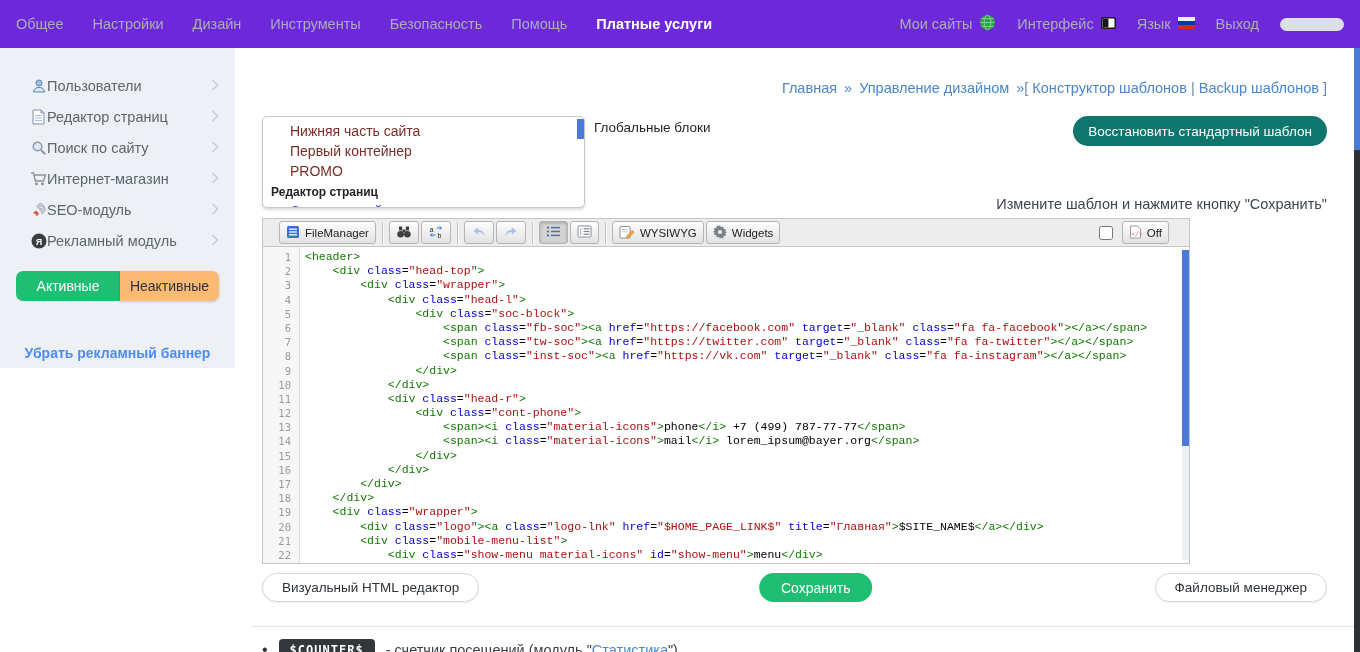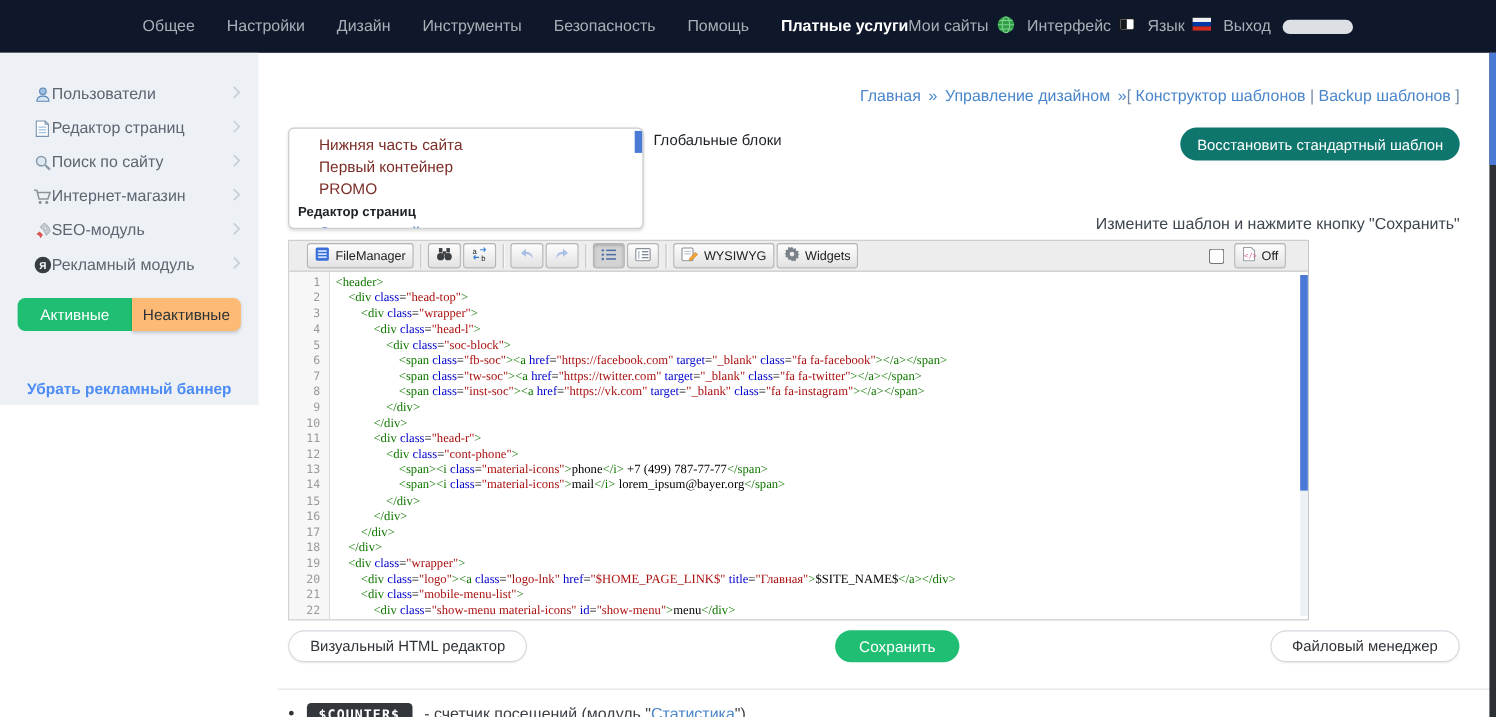--- a/index.html
+++ b/index.html
@@ -1,24 +1,24 @@
 <!DOCTYPE html>
 <html><head>
 <meta charset="utf-8">
 <style>
   *{margin:0;padding:0;box-sizing:border-box}
   html,body{width:1360px;height:652px;overflow:hidden}
   body{font-family:"Liberation Sans",sans-serif;background:#fff;position:relative}
 
   
-  .topbar{height:48px;background:#0f172a;display:flex;align-items:center;justify-content:center;padding:0 16px}
+  .topbar{height:48px;background:#6d28d9;display:flex;align-items:center;justify-content:space-between;padding:0 16px}
   .nav-left{display:flex;align-items:center;gap:29px}
   .nav-item{color:#a9afb7;font-size:14.5px;cursor:pointer;white-space:nowrap}
   .nav-item.paid{color:#fff;font-weight:bold}
-  .nav-right{display:flex;align-items:center;gap:11px}
+  .nav-right{display:flex;align-items:center;gap:21px}
   .witem{display:flex;align-items:center;gap:7px;color:#a9afb7;font-size:14.5px;cursor:pointer;white-space:nowrap}
   .placeholder-box{width:64px;height:13px;background:#dce0e5;border-radius:7px}
 
   
   .page{display:flex;height:604px;position:relative}
   .sidebar{width:235px;height:320px;background:#edf1f6;padding-top:22px;flex-shrink:0}
   .side-item{display:flex;align-items:center;height:31px;padding:0 16px 0 30px;color:#5d6570;font-size:14.5px;cursor:pointer}
   .side-item .lbl{flex:1;}
   .side-icon{width:17px;display:flex;justify-content:center}
   .toggle-row{display:flex;margin:15px 16px 0 16px;height:30px}
@@ -53,21 +53,21 @@
   .editor{width:928px;border:1px solid #c6c6c6;background:#fff}
   .ed-toolbar{height:28px;background:#ededed;border-bottom:1px solid #c6c6c6;display:flex;align-items:center;padding:0 16px;gap:2px}
   .tb-btn{height:23px;display:flex;align-items:center;gap:5px;padding:0 6px;border:1px solid #b5b5b5;border-radius:3px;background:linear-gradient(#fdfdfd,#e2e2e2);font-size:11.5px;color:#222;cursor:pointer;white-space:nowrap}
   .tb-btn.active{background:#d3d3d3;box-shadow:inset 0 1px 3px rgba(0,0,0,.25)}
   .tb-sep{width:1px;height:22px;background:#c2c2c2;margin:0 4px;box-shadow:1px 0 0 #fafafa}
   .tb-right{margin-left:auto;display:flex;align-items:center;gap:9px;padding-right:4px}
   .tb-check{width:14px;height:14px;cursor:pointer}
   .ed-body{display:flex;height:316px;position:relative;overflow:hidden}
   .gutter{width:37px;background:#f7f7f7;border-right:1px solid #ddd;padding-top:3px;flex-shrink:0}
   .gutter .ln{height:14.2px;line-height:14.2px;font-family:"DejaVu Sans Mono",monospace;font-size:10.5px;color:#9a9a9a;text-align:right;padding-right:8px}
-  .code{flex:1;padding:3px 0 0 5px;overflow:hidden;font-family:Liberation Serif, serif;font-size:11.5px;line-height:14.2px;color:#000;cursor:text}
+  .code{flex:1;padding:3px 0 0 5px;overflow:hidden;font-family:Liberation Mono, monospace;font-size:11.5px;line-height:14.2px;color:#000;cursor:text}
   .code .cl{white-space:pre;height:14.2px;tab-size:4;-moz-tab-size:4}
   .tk-tag{color:#117700}.tk-attr{color:#0000cc}.tk-str{color:#aa1111}
   .ed-vscroll{position:absolute;right:0;top:3px;width:7px;height:310px;background:#eef1f4;cursor:pointer}
   .ed-thumb{position:absolute;top:0;left:0;width:7px;height:196px;background:#4a79d6}
 
   
   .actions-row{margin-top:9px;display:flex;align-items:center;position:relative;height:29px}
   .btn-white{height:29px;padding:0 19px;background:#fff;border:1px solid #d4d8dd;border-radius:16px;font-size:13.5px;color:#2e3338;cursor:pointer;box-shadow:0 1px 2px rgba(0,0,0,.07);font-family:"Liberation Sans",sans-serif}
   .btn-save{position:absolute;left:52%;transform:translateX(-50%);height:29px;padding:0 22px;background:#1fbe72;border:none;border-radius:16px;color:#fff;font-size:14px;cursor:pointer;font-family:"Liberation Sans",sans-serif}
   .btn-fm{margin-left:auto}

